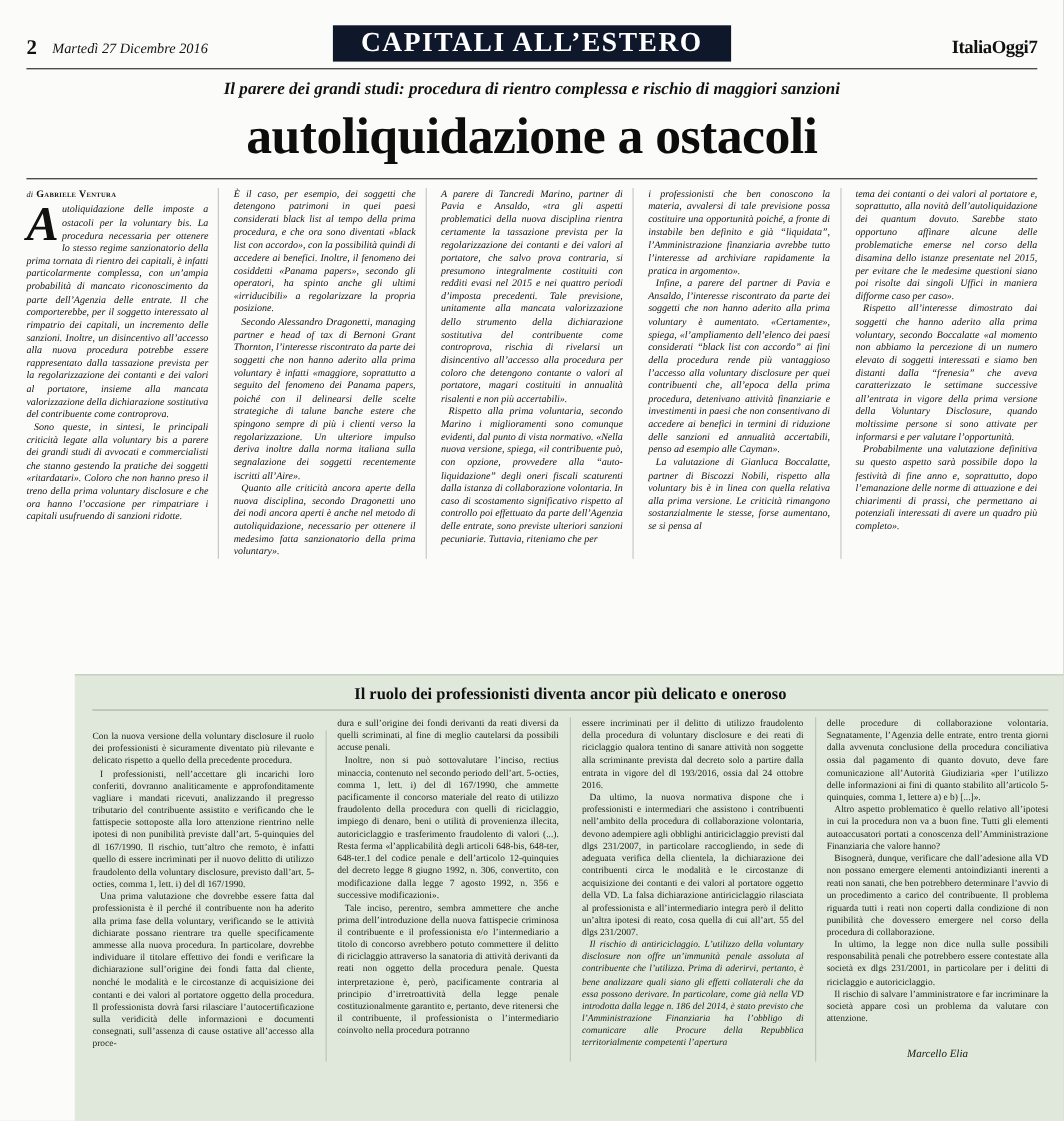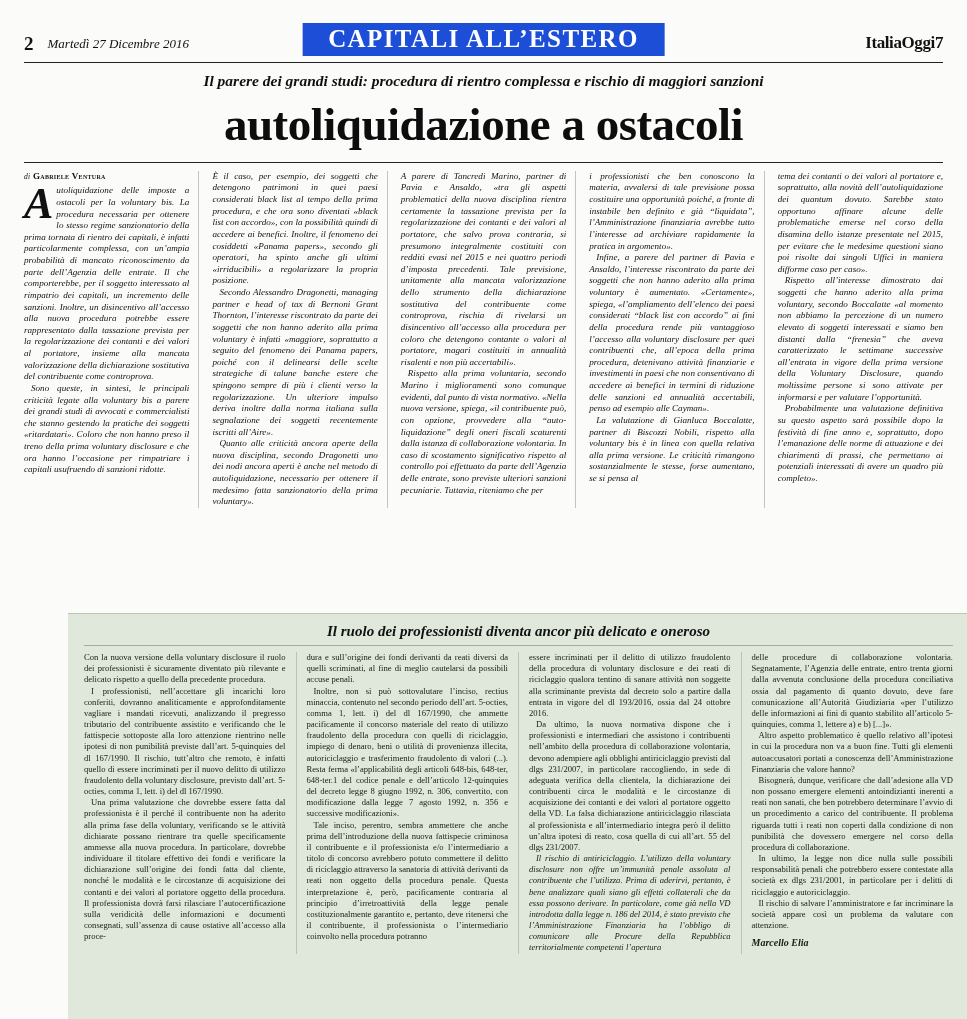--- a/index.html
+++ b/index.html
@@ -15,21 +15,21 @@
   }
   .page-num{
     font-family:"Liberation Serif",serif;font-weight:bold;font-size:19px;
     line-height:1;color:#111;padding-bottom:3px;
   }
   .date{
     font-family:"Liberation Serif",serif;font-style:italic;font-size:13px;
     color:#111;padding-left:14px;padding-bottom:4px;white-space:nowrap;
   }
   .section-banner{
-    flex:0 0 auto;margin:0 auto;background:#1d4ed8;color:#fff;
+    flex:0 0 auto;margin:0 auto;background:#0f172a;color:#fff;
     font-family:"Liberation Serif",serif;font-weight:bold;
     font-size:25px;letter-spacing:1.4px;
     padding:3px 26px 5px 26px;line-height:1;
     position:absolute;left:50%;transform:translateX(-50%);bottom:0;
   }
   .brand{
     margin-left:auto;font-family:"Liberation Serif",serif;font-weight:bold;
     font-size:17px;color:#111;padding-bottom:3px;letter-spacing:-0.4px;
   }
   .rule{
@@ -72,38 +72,38 @@
     padding:2px 3px 0 0;color:#111;
   }
 
   
   .greenbox{
     position:absolute;left:68px;right:0;bottom:0;top:613px;
     background:#dfe8db;border-top:1px solid #b9c7b2;
     padding:6px 14px 8px 16px;box-sizing:border-box;
   }
   .gb-title{
-    text-align:center;font-style:italic;font-weight:bold;font-size:15px;
+    text-align:center;font-weight:bold;font-size:15px;
     color:#111;padding:3px 0 5px 0;
   }
   .gb-rule{border-top:0.8px solid #9fb097;margin:0 0 6px 0;}
   .gb-cols{display:flex;gap:0;}
   .gb-col{
     flex:1 1 0;padding:0 10px;box-sizing:border-box;
     border-right:0.8px solid #b7c6b0;
     font-size:8.6px;line-height:1.3;text-align:justify;color:#15200f;
   }
-  .gb-col:first-child{padding-left:0;}
+  .gb-col:first-child{padding-left:0;margin-top:12px;}
   .gb-col:last-child{border-right:none;padding-right:0;}
   .gb-col p{margin:0;text-indent:7px;}
   .gb-col p.first{text-indent:0;}
   .gb-col .it{font-style:italic;}
   .signature{
-    text-align:left;font-style:italic;font-weight:bold;font-size:10px;
-    margin-top:5px;
+    text-align:center;font-style:italic;font-weight:normal;font-size:10px;
+    margin-top:21px;
   }
 </style>
 </head>
 <body>
 
 <div class="page">
 
   <div class="masthead">
     <span class="page-num">2</span>
     <span class="date">Martedì 27 Dicembre 2016</span>

